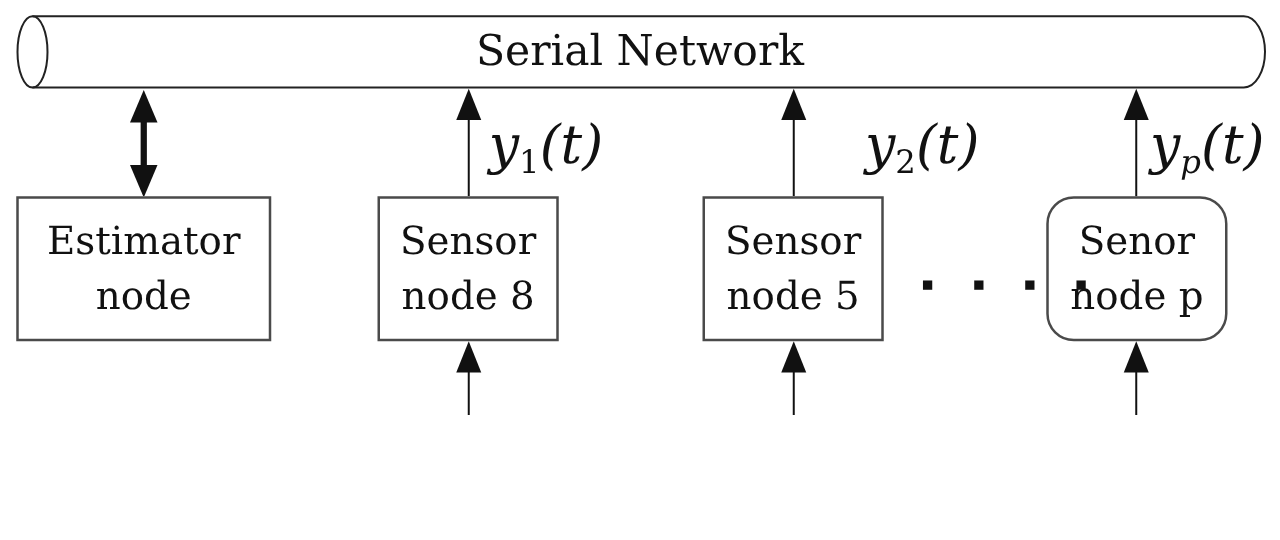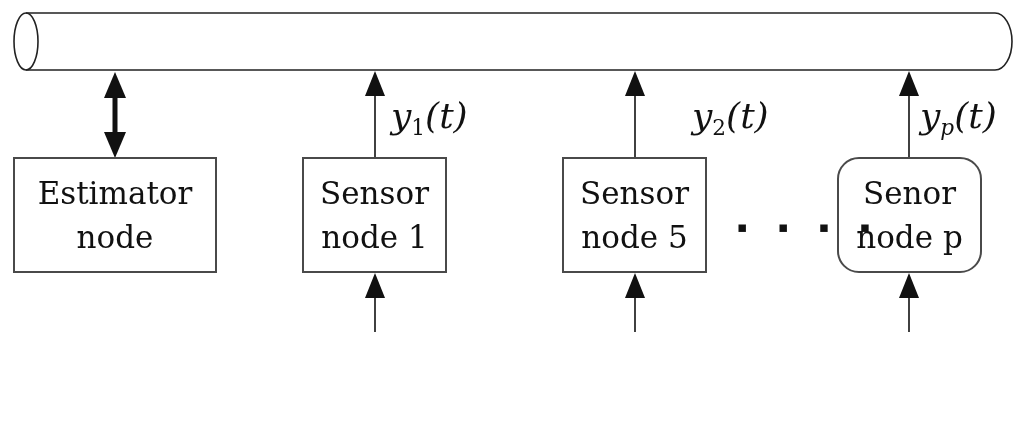--- a/index.html
+++ b/index.html
@@ -35,21 +35,21 @@
     box-sizing:border-box;
   }
   #box-estimator{left:13px;top:157px;width:204px;height:116px;}
   #box-sensor1{left:302px;top:157px;width:145px;height:116px;}
   #box-sensor2{left:562px;top:157px;width:145px;height:116px;}
   #box-sensorp{left:837px;top:157px;width:145px;height:116px;border-radius:22px;}
   #box-plant{left:288px;top:332px;width:709px;height:86px;font-size:34px;}
 
   .signal{
     position:absolute;top:93px;height:46px;
-    font-size:36px;font-style:italic;line-height:46px;white-space:nowrap;
+    font-size:43px;font-style:italic;line-height:46px;white-space:nowrap;
   }
   #sig-y1{left:391px;}
   #sig-y2{left:651px;margin-left:41px;}
   #sig-yp{left:920px;}
   .signal sub{font-size:0.6em;vertical-align:-0.32em;line-height:0;}
   .signal sub.rm{font-style:normal;}
 
   .dots{
     position:absolute;left:737px;top:215px;width:100px;height:24px;
     font-family:"DejaVu Sans",sans-serif;
@@ -95,29 +95,30 @@
     <g>
       <line class="stroke" x1="635" y1="332" x2="635" y2="294" stroke-width="1.6"></line>
       <polygon class="head" points="625,298 645,298 635,273"></polygon>
     </g>
     <g>
       <line class="stroke" x1="909" y1="332" x2="909" y2="294" stroke-width="1.6"></line>
       <polygon class="head" points="899,298 919,298 909,273"></polygon>
     </g>
   </svg>
 
+  <div class="net-label">Serial Network</div>
 
   <div class="node-box" id="box-estimator">
     <span>Estimator</span>
     <span>node</span>
   </div>
 
   <div class="node-box" id="box-sensor1">
     <span>Sensor</span>
-    <span>node 1</span>
+    <span>node 8</span>
   </div>
 
   <div class="node-box" id="box-sensor2">
     <span>Sensor</span>
     <span>node 5</span>
   </div>
 
   <div class="node-box" id="box-sensorp">
     <span>Senor</span>
     <span>node p</span>

